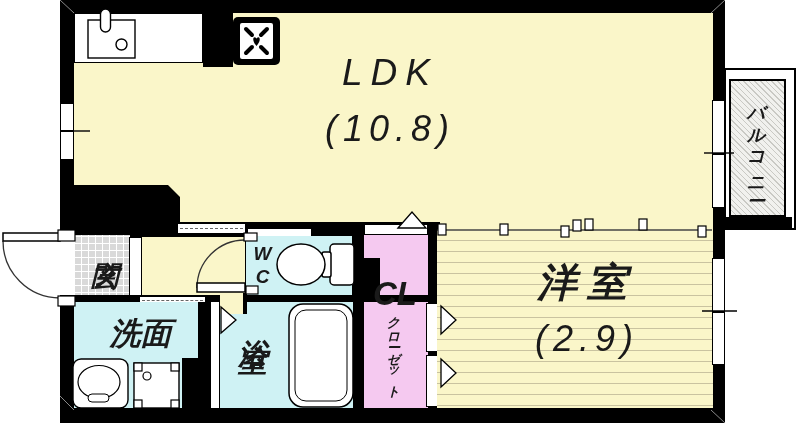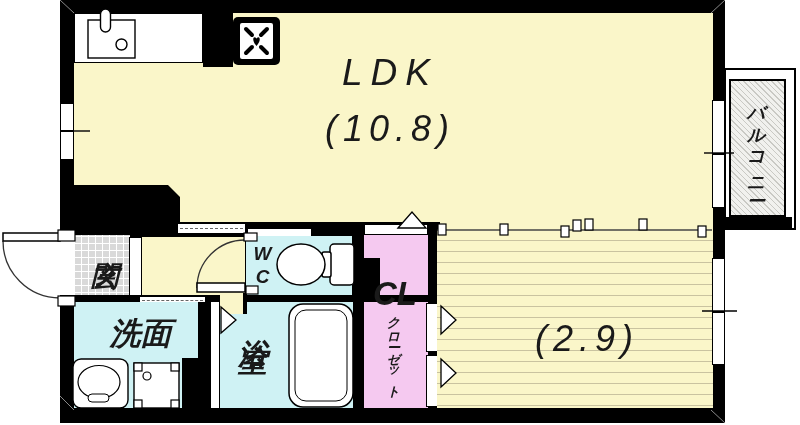--- a/index.html
+++ b/index.html
@@ -195,20 +195,23 @@
       <line x1="702" y1="311" x2="737" y2="311"></line>
     </g>
   </svg>
 
   <div class="abs lbl" style="left:290px;top:52px;width:200px;height:42px;font-size:37px;letter-spacing:8px;">
     <span>LDK</span>
   </div>
   <div class="abs lbl" style="left:300px;top:108px;width:180px;height:42px;font-size:36px;letter-spacing:6px;">
     <span>(10.8)</span>
   </div>
+  <div class="abs lbl" style="left:497px;top:260px;width:180px;height:44px;font-size:40px;font-weight:600;letter-spacing:10px;">
+    <span>洋室</span>
+  </div>
   <div class="abs lbl" style="left:497px;top:318px;width:180px;height:42px;font-size:36px;letter-spacing:6px;">
     <span>(2.9)</span>
   </div>
   <div class="abs vtext" style="left:87px;top:239px;width:36px;height:62px;font-size:27px;font-weight:700;letter-spacing:3px;">
     <span>玄関</span>
   </div>
   <div class="abs lbl" style="left:98px;top:316px;width:85px;height:36px;font-size:31px;font-weight:700;justify-content:center;">
     <span>洗面</span>
   </div>
   <div class="abs vtext" style="left:239px;top:315px;width:34px;height:92px;font-size:29px;font-weight:700;letter-spacing:6px;">

